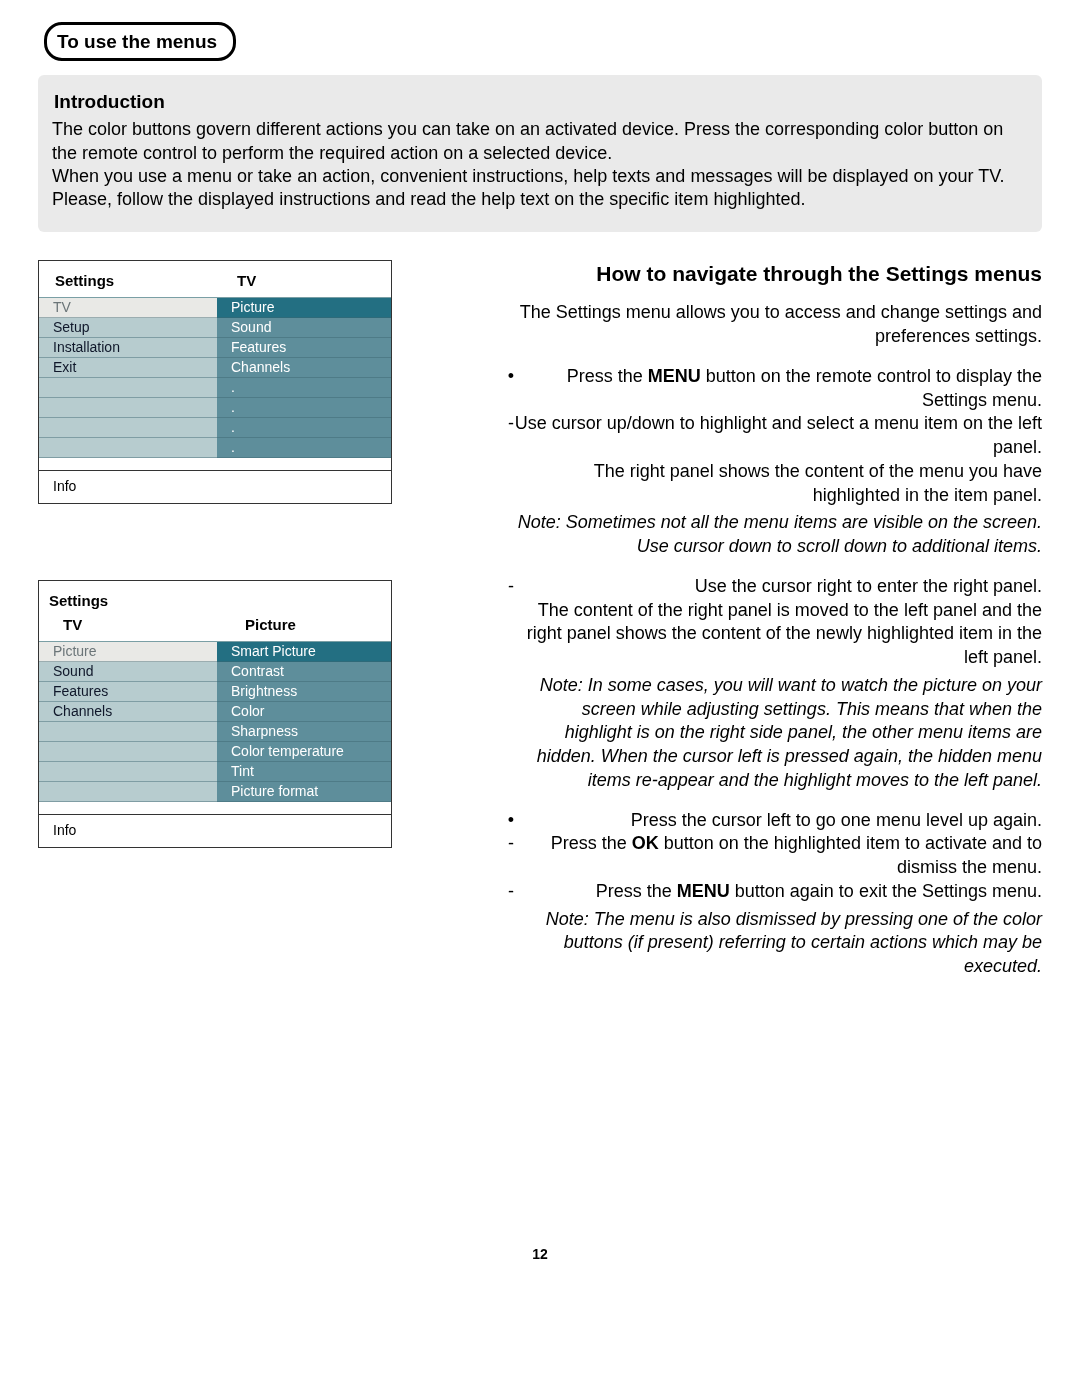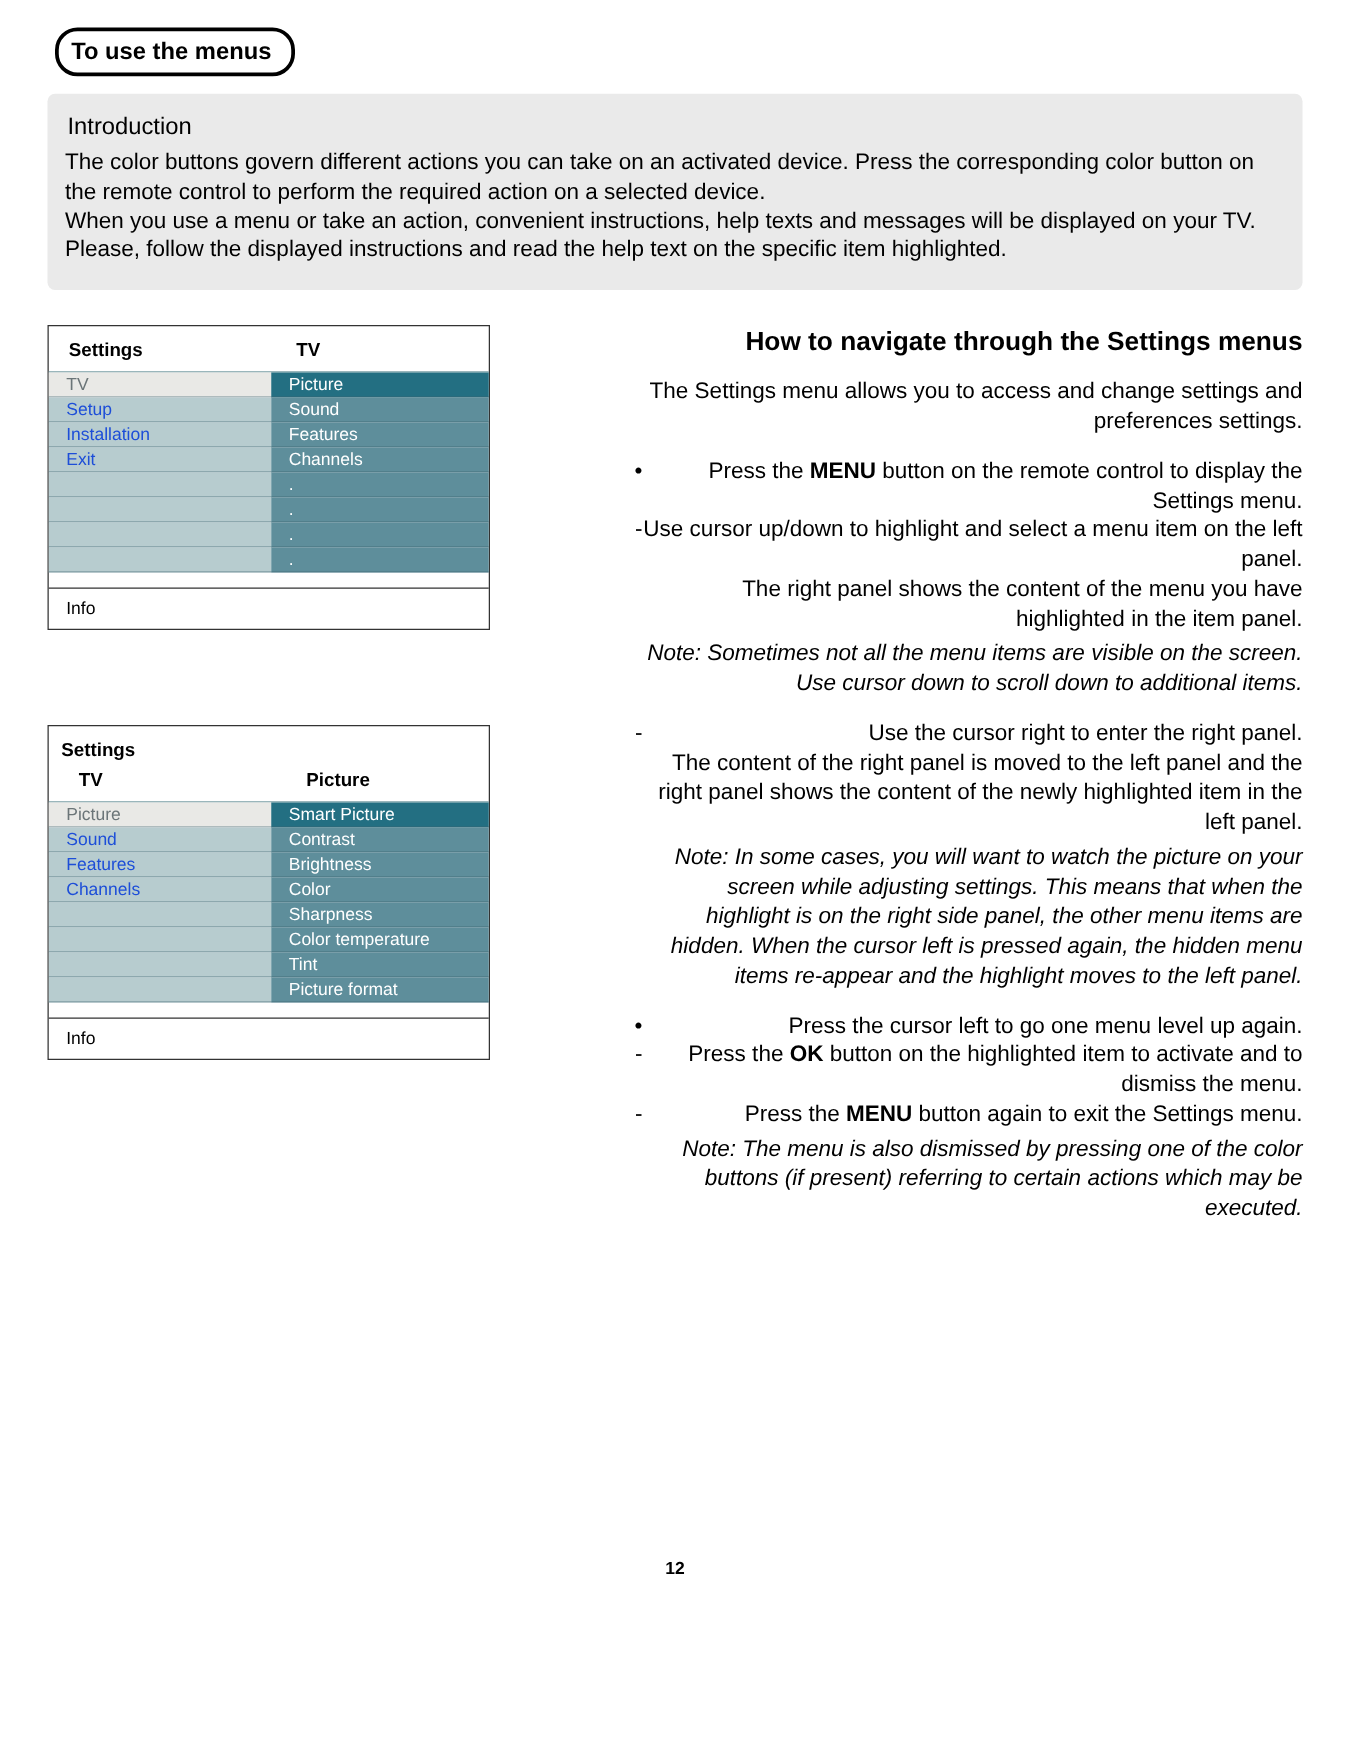--- a/index.html
+++ b/index.html
@@ -1,34 +1,34 @@
 <!DOCTYPE html>
 <html><head>
 <meta charset="utf-8">
 <style>
   html, body { margin:0; padding:0; background:#fff; }
   body { width:1080px; font-family: Arial, Helvetica, sans-serif; font-size:16.5px; color:#000; line-height:1.32; }
   .page { padding:22px 38px 40px 38px; box-sizing:border-box; }
   .tab { display:inline-block; border:3px solid #000; border-radius:18px; padding:4px 16px 4px 10px; font-weight:bold; font-size:19px; margin-left:6px; margin-bottom:14px;text-align:center; }
   .intro-box { background:#eaeaea; border-radius:6px; padding:14px 14px 20px 14px; margin-bottom:28px; }
-  .intro-title { font-weight:normal; font-size:19px; margin-left:2px; margin-bottom:4px; }
+  .intro-title { font-weight:bold; font-size:19px; margin-left:2px; margin-bottom:4px; }
   .intro-body { font-size:18px; line-height:1.3; }
   .content { display:flex; gap:70px; }
   .left { width:360px; flex-shrink:0; }
   .right { flex:1;text-align:right; }
   .fig { border:1px solid #333; width:354px; margin-bottom:76px; background:#fff; box-sizing:border-box; }
   .fig-inner { padding:10px 0 12px 0; }
   .fig-head { font-weight:bold; font-size:15px; padding:0 0 6px 0; display:flex; }
   .fig-head .c1 { width:182px; padding-left:16px; }
   .fig-head .c2 { flex:1; }
   .tbl { display:flex; border-top:1px solid #7a9fa5; }
   .col { display:flex; flex-direction:column; }
   .colA { width:178px; }
   .colB { flex:1; }
-  .row { font-size:14px; line-height:21px; height:20px; padding-left:14px; border-bottom:1px solid rgba(60,100,110,0.45); color:#1d4ed8; background:#b7cccf; display:flex; align-items:center; box-sizing:border-box; }
+  .row { font-size:14px; line-height:21px; height:20px; padding-left:14px; border-bottom:1px solid rgba(60,100,110,0.45); color:#0f172a; background:#b7cccf; display:flex; align-items:center; box-sizing:border-box; }
   .row.blank { color:transparent; }
   .hl { background:#e9e9e6; color:#6b7578; }
   .colB .row { background:linear-gradient(#5e8e9b,#5e8e9b); color:#fff; }
   .colB .row.sel { background:linear-gradient(#236f82,#236f82); }
   .footer { font-size:14px; padding:6px 14px 8px 14px; border-top:1px solid #333; }
   h2.right-title { margin:0 0 14px 0; font-size:21px; font-weight:bold; }
   .para { margin-left:44px; margin-bottom:16px; font-size:18px; }
   .item { display:flex; margin-left:28px; margin-bottom:0; font-size:18px; }
   .item .mk { width:18px; flex-shrink:0; }
   .item .tx { flex:1; }

